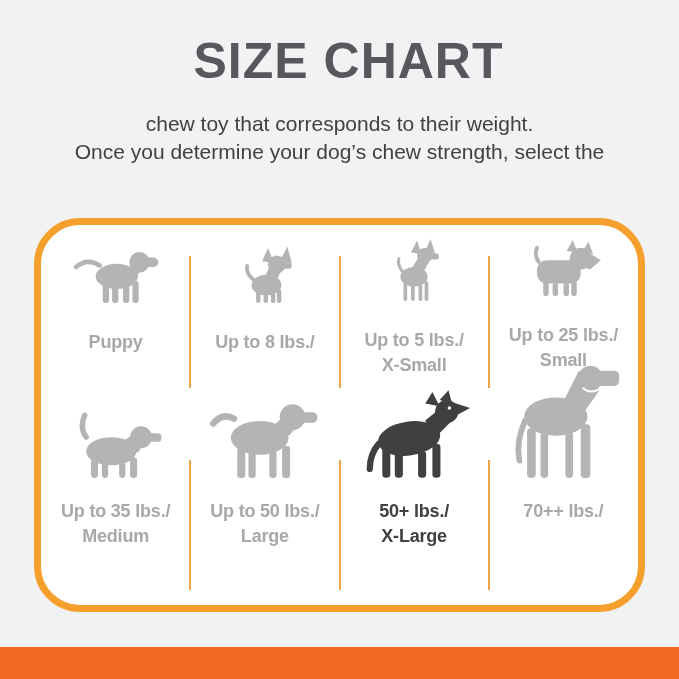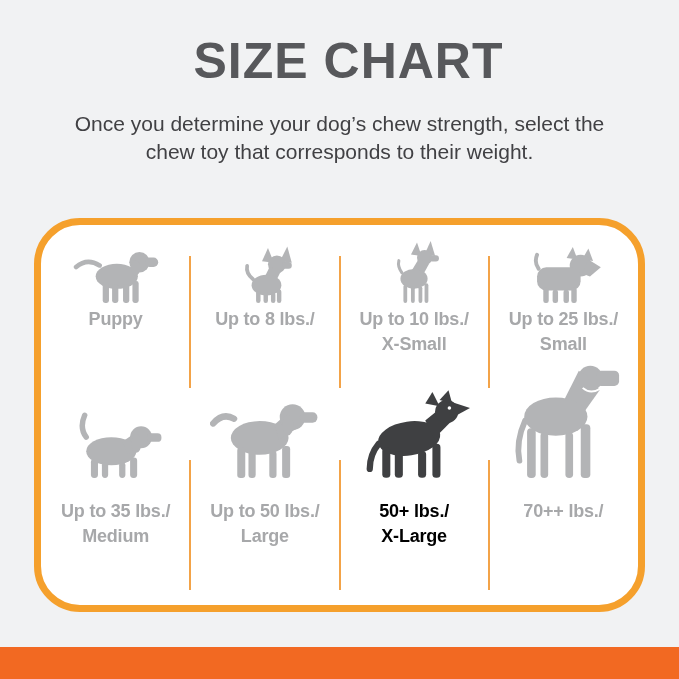--- a/index.html
+++ b/index.html
@@ -13,24 +13,24 @@
 
   .chart-box{position:absolute;left:34px;top:218px;width:611px;height:394px;
              box-sizing:border-box;background:#ffffff;border:7px solid #f5a02c;
              border-radius:46px;}
   .grid{position:absolute;inset:0;display:grid;
         grid-template-columns:repeat(4,1fr);grid-template-rows:148px 1fr;}
   .cell{display:flex;flex-direction:column;align-items:center;min-width:0;}
   .icon-box{display:flex;align-items:flex-end;justify-content:center;}
   .row1 .icon-box{height:64px;margin-top:14px;}
   .row2 .icon-box{height:105px;margin-top:0;}
-  .label{margin-top:4px;text-align:center;font-weight:bold;font-size:18px;
+  .label{margin-top:27px;text-align:center;font-weight:bold;font-size:18px;
          line-height:25px;color:#a7a8aa;letter-spacing:-0.2px;}
   .row2 .label{margin-top:21px;}
-  .cell.highlight .label{color:#000000;}
+  .cell.highlight .label{color:#404040;}
 
   .fill-gray{fill:#b3b4b6;}
   .fill-dark{fill:#3f4042;}
   .stroke-gray{fill:none;stroke:#b3b4b6;}
   .stroke-dark{fill:none;stroke:#3f4042;}
 
   .divider{position:absolute;width:2px;background:#f3a348;}
   .d-r1{top:31px;height:132px;}
   .d-r2{top:235px;height:130px;}
   .d-c1{left:calc(25% - 1px);}
@@ -40,22 +40,22 @@
   .bottom-bar{position:absolute;left:0;top:647px;width:679px;height:32px;background:#f26922;}
 </style>
 </head>
 <body>
 
 <div class="canvas">
 
   <div class="title">SIZE CHART</div>
 
   <div class="subtitle">
+    <div>chew toy that corresponds to their weight.</div>
     <div>Once you determine your dog’s chew strength, select the</div>
-    <div>chew toy that corresponds to their weight.</div>
   </div>
 
   <div class="chart-box">
     <div class="grid">
 
       <div class="cell row1">
         <div class="icon-box">
           <svg width="86" height="58" viewBox="0 0 110 74">
             <path class="stroke-gray" d="M4,28 Q18,16 34,26" stroke-width="6" stroke-linecap="round"></path>
             <g class="fill-gray">
@@ -111,21 +111,21 @@
               <polygon points="44,24 58,30 46,52 32,44"></polygon>
               <ellipse cx="38" cy="50" rx="18" ry="13"></ellipse>
               <rect x="24" y="58" width="5" height="24" rx="2.5"></rect>
               <rect x="34" y="60" width="5" height="22" rx="2.5"></rect>
               <rect x="44" y="60" width="5" height="22" rx="2.5"></rect>
               <rect x="52" y="56" width="5" height="26" rx="2.5"></rect>
             </g>
           </svg>
         </div>
         <div class="label">
-          <div>Up to 10 lbs./</div>
+          <div>Up to 5 lbs./</div>
           <div>X-Small</div>
         </div>
       </div>
 
       <div class="cell row1">
         <div class="icon-box">
           <svg width="75" height="56" viewBox="0 0 96 72">
             <path class="stroke-gray" d="M16,28 Q10,20 14,10" stroke-width="5" stroke-linecap="round"></path>
             <g class="fill-gray">
               <path d="M60,0 L66,16 L52,14 Z"></path>

